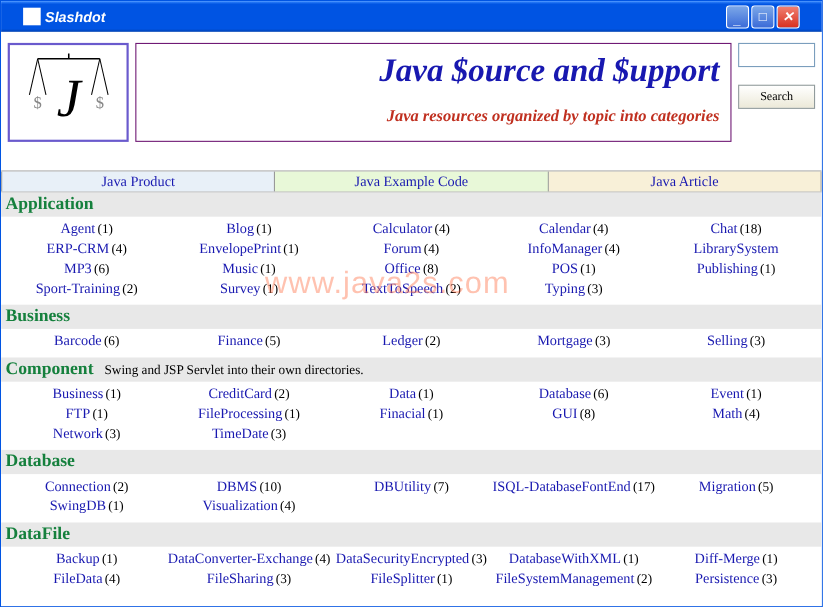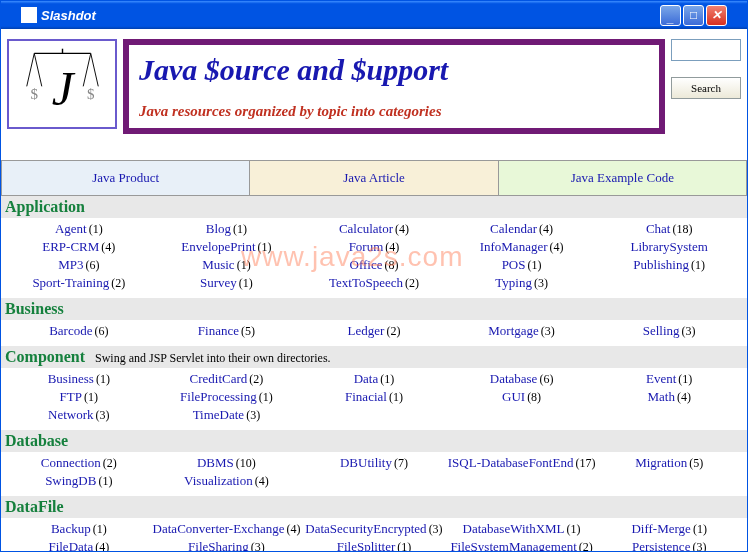--- a/index.html
+++ b/index.html
@@ -9,28 +9,28 @@
 .title-icon { width: 16px; height: 16px; background: white; margin-right: 4px; }
 .title-text { color: white; font-family: "Trebuchet MS", sans-serif; font-weight: bold; font-size: 13px; flex: 1; }
 .winbtns { display: flex; gap: 2px; }
 .winbtn { width: 21px; height: 21px; border-radius: 3px; border: 1px solid white; display: flex; align-items: center; justify-content: center; color: white; font-family: Arial; font-weight: bold; font-size: 12px; cursor: pointer; }
 .winbtn.min, .winbtn.max { background: linear-gradient(to bottom, #7ba7e8, #3b6bd8); }
 .winbtn.close { background: linear-gradient(to bottom, #f08070, #d83020); }
 .content { height: calc(100% - 28px); overflow: hidden; background: white; position: relative; }
 .header-area { display: flex; padding: 10px 6px 6px 6px; gap: 6px; align-items: stretch; }
 .logo-box { border: 2px solid #6a5acd; width: 110px; height: 90px; display: flex; align-items: center; justify-content: center; }
 .logo-box svg { width: 95px; height: 80px; }
-.banner { border: 6px solid #701a75; flex: 1; padding: 8px 10px; text-align: left; }
+.banner { border: 1px solid #701a75; flex: 1; padding: 8px 10px; text-align: right; }
 .banner-title { font-family: "Times New Roman", serif; font-style: italic; font-weight: bold; font-size: 30px; color: #1818b0; }
 .banner-sub { font-family: "Times New Roman", serif; font-style: italic; font-weight: bold; font-size: 15px; color: #c03020; margin-top: 16px; }
 .search-col { display: flex; flex-direction: column; gap: 4px; width: 70px; align-items: stretch; }
 .search-input { border: 1px solid #7b9ebd; height: 22px; padding: 2px; font-size: 12px; }
 .search-btn { height: 22px; background: linear-gradient(to bottom, #fff, #ece9d8); border: 1px solid #919b9c; font-family: Liberation Serif, serif; font-size: 11px; cursor: pointer; padding: 0 4px; text-align: center; margin-top: 12px; }
 .spacer-row { height: 20px; }
-.tabs-row { display: flex; border-top: 1px solid #999; border-bottom: 1px solid #999; height: 36px; }
+.tabs-row { display: flex; border-top: 1px solid #999; border-bottom: 1px solid #999; height: 20px; }
 .tab { flex: 1; text-align: center; font-size: 13px; color: #1818b0; cursor: pointer; border-right: 1px solid #999; display: flex; align-items: center; justify-content: center; }
 .tab:first-child { border-left: 1px solid #999; }
 .tab.t1 { background: #e8f0f8; }
 .tab.t2 { background: #f8f0d8; }
 .tab.t3 { background: #e8f8d8; }
 .categories { padding: 0; }
 .section-head { background: #e8e8e8; padding: 2px 4px; display: flex; align-items: baseline; gap: 10px; }
 .section-title { color: #15803d; font-weight: bold; font-size: 16px; }
 .section-note { font-size: 12px; color: #000; }
 .section-body { padding: 2px 4px 6px 4px; }
@@ -75,22 +75,22 @@
         <div class="banner-sub">Java resources organized by topic into categories</div>
       </div>
       <div class="search-col">
         <input class="search-input" type="text" style="">
         <button class="search-btn">Search</button>
       </div>
     </div>
     <div class="spacer-row"></div>
     <div class="tabs-row">
       <div class="tab t1">Java Product</div>
+      <div class="tab t3">Java Example Code</div>
       <div class="tab t2">Java Article</div>
-      <div class="tab t3">Java Example Code</div>
     </div>
     <div class="categories" id="categories">
         <div class="section-head">
           <span class="section-title">Application</span>
         </div>
         <div class="section-body">
           <div class="link-row">
             <div class="link-cell"><a>Agent</a><span class="count">(1)</span></div>
             <div class="link-cell"><a>Blog</a><span class="count">(1)</span></div>
             <div class="link-cell"><a>Calculator</a><span class="count">(4)</span></div>

